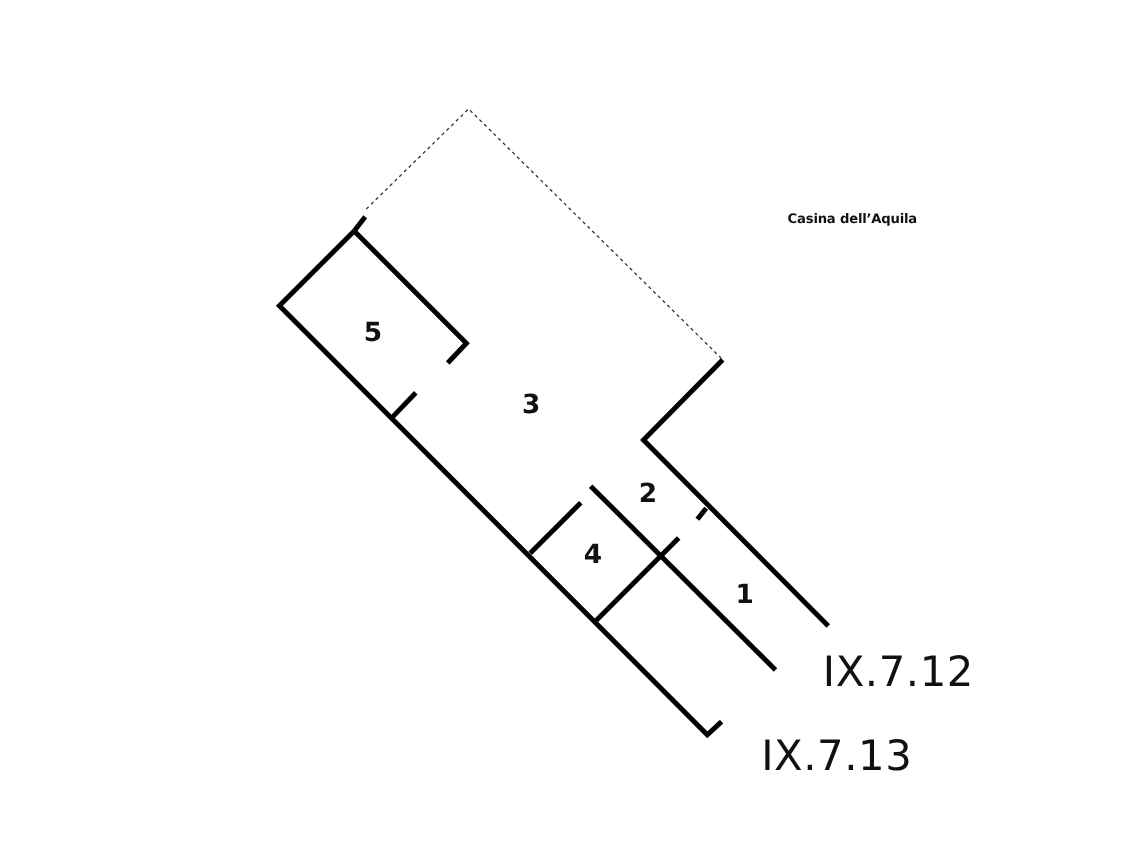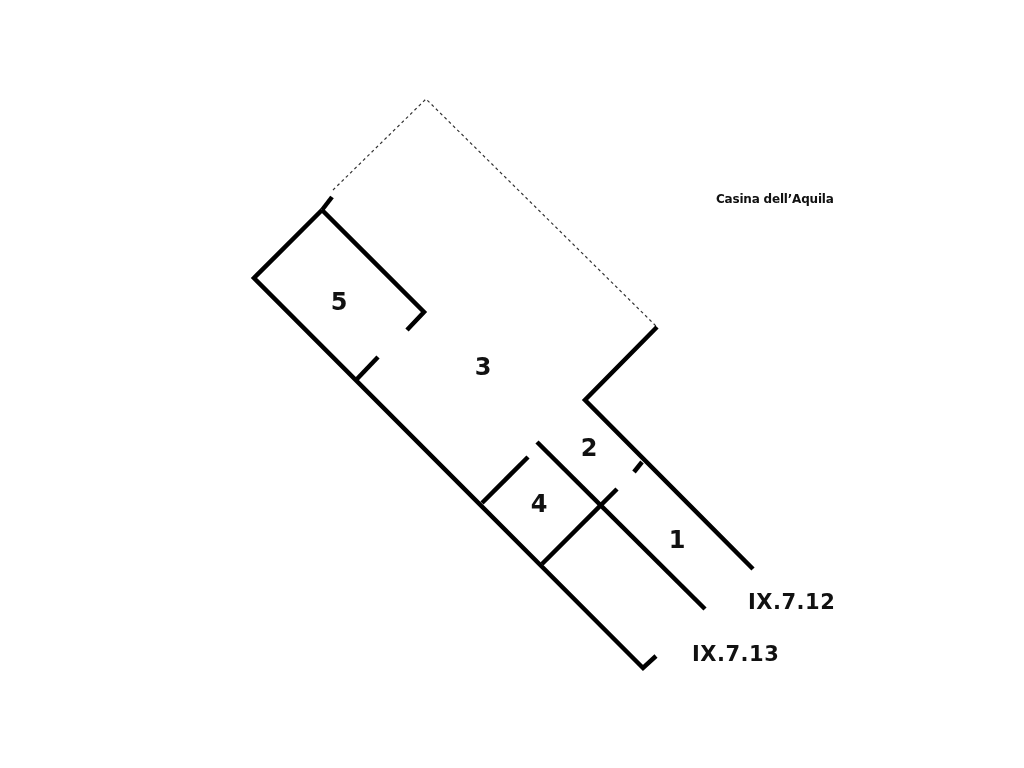--- a/index.html
+++ b/index.html
@@ -2,21 +2,21 @@
 <html><head>
   <meta charset="utf-8">
   <style>
     html, body { margin: 0; padding: 0; background: #ffffff; }
     body { width: 1024px; height: 768px; position: relative; overflow: hidden; font-family: "DejaVu Sans", "Liberation Sans", sans-serif; }
     #plan { position: absolute; left: 0; top: 0; }
     .wall { stroke: #000000; stroke-width: 4.5; fill: none; stroke-linecap: butt; stroke-linejoin: miter; }
     .dotted { stroke: #333333; stroke-width: 1.2; fill: none; stroke-dasharray: 3 3; }
     .room-label { position: absolute; font-weight: bold; font-size: 24px; color: #111111; transform: translate(-50%, -50%); line-height: 1; }
     .title-label { position: absolute; left: 716px; top: 192px; font-size: 12px; font-weight: bold; color: #111111; font-family: "DejaVu Sans", sans-serif; white-space: nowrap; letter-spacing: -0.2px; }
-    .addr-label { position: absolute; font-size: 21px; font-weight: bold; color: #111111; white-space: nowrap; line-height: 1; font-family: "DejaVu Sans", sans-serif; letter-spacing: 0.5px; }
+    .addr-label { position: absolute; font-size: 38px; font-weight: normal; color: #111111; white-space: nowrap; line-height: 1; font-family: "DejaVu Sans", sans-serif; letter-spacing: 0.5px; }
   </style>
 </head>
 <body>
 
 <svg id="plan" width="1024" height="768" viewBox="0 0 1024 768">
 
   <polyline class="dotted" points="333,190 426,99 657,327"></polyline>
 
   <polyline class="wall" points="322,210 254,278 643,668 656,656"></polyline>
 
@@ -39,13 +39,13 @@
 
 <div class="title-label">Casina dell’Aquila</div>
 
 <div class="room-label" style="left:677px; top:540px;">1</div>
 <div class="room-label" style="left:589px; top:448px;">2</div>
 <div class="room-label" style="left:483px; top:367px;">3</div>
 <div class="room-label" style="left:539px; top:504px;">4</div>
 <div class="room-label" style="left:339px; top:302px;">5</div>
 
 <div class="addr-label" style="left:748px; top:592px;">IX.7.12</div>
-<div class="addr-label" style="left:692px; top:644px;">IX.7.13</div>
+<div class="addr-label" style="left:692px; top:668px;">IX.7.13</div>
 
 </body></html>

